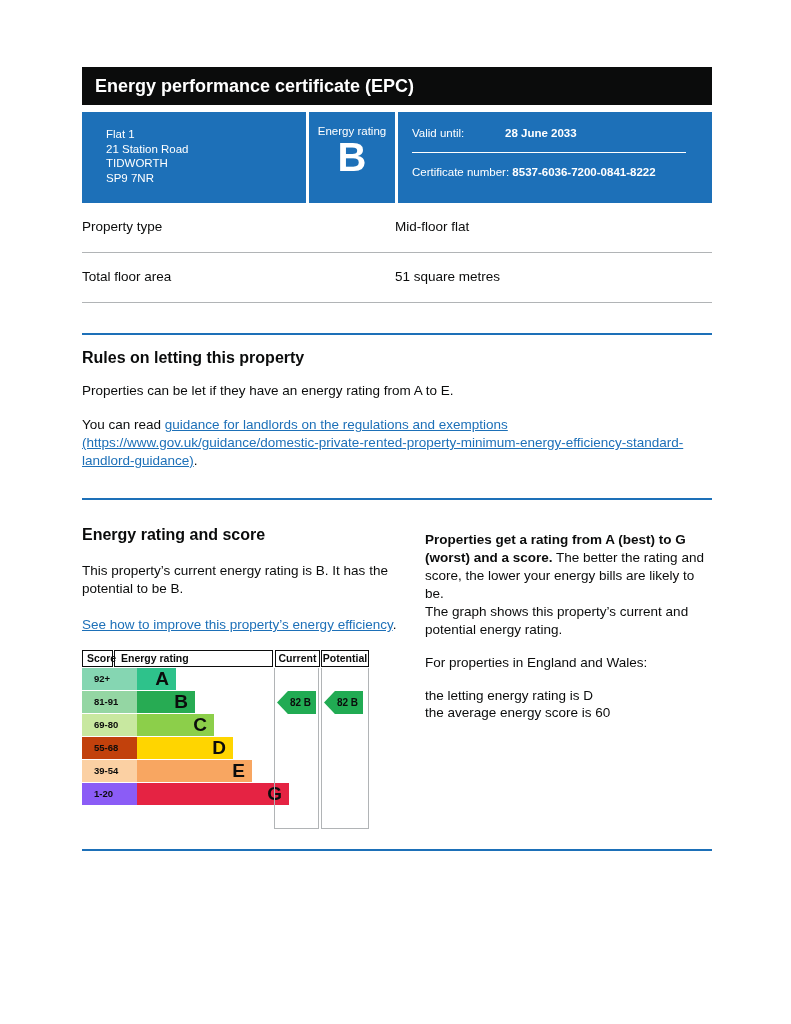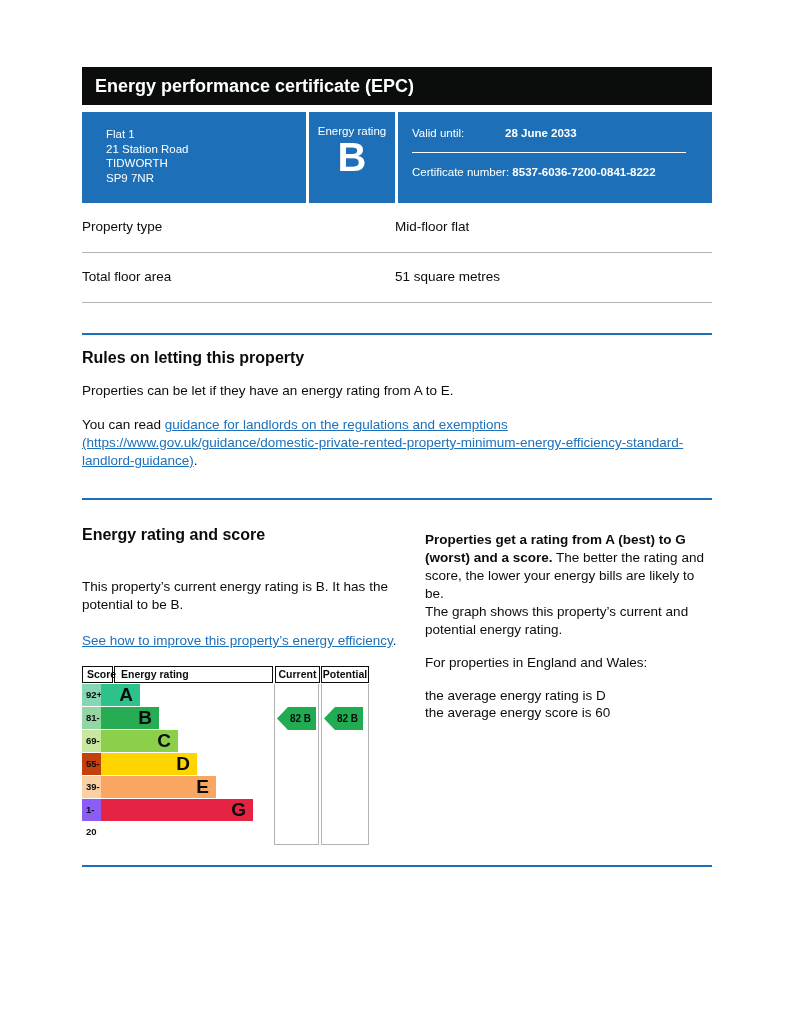--- a/index.html
+++ b/index.html
@@ -42,37 +42,37 @@
   h2 { font-size: 16px; font-weight: bold; margin: 14px 0 0 0; }
   p  { font-size: 13.5px; line-height: 18px; margin: 15px 0 0 0; }
   a  { color: #1d70b8; }
 
   .rules-p2 { margin-top: 16px; }
 
   
   .rating-columns { display: flex; margin-top: 12px; }
   .col-left  { width: 317px; }
   .col-right { width: 287px; margin-left: 26px; padding-top: 4px; }
-  .col-left p.intro { margin-top: 34px; }
+  .col-left p.intro { margin-top: 18px; }
   .col-left p.improve { margin-top: 18px; }
   .avg-lines { line-height: 17px; }
 
   
   .chart { margin-top: 16px; width: 287px; }
   .chart-header { display: flex; height: 17px; font-weight: bold; font-size: 10.5px; border-radius: 7px; }
   .chart-header .hcell { border: 1px solid #0b0c0c; line-height: 15px; height: 17px; }
   .h-score  { width: 31px; padding-left: 4px; }
   .h-rating { width: 159px; margin-left: 1px; padding-left: 6px; }
   .h-current { width: 45px; margin-left: 2px; text-align: center; }
   .h-potential { width: 48px; margin-left: 1px; text-align: center; }
 
   .chart-body { position: relative; margin-top: 1px; height: 161px; }
   .band-row { display: flex; height: 22px; margin-bottom: 1px; }
   .band-score {
-    width: 19px; font-weight: bold; font-size: 9.5px; line-height: 22px; padding-left: 4px;
+    width: 55px; font-weight: bold; font-size: 9.5px; line-height: 22px; padding-left: 12px;
   }
   .band-bar {
     height: 22px; display: flex; align-items: center; justify-content: flex-end;
     padding-right: 7px; font-weight: bold; font-size: 19px;
   }
   .rating-col {
     position: absolute; top: 0; height: 161px; background: transparent;
     border: 1px solid #b1b4b6; border-top: none;
   }
   .col-current   { left: 192px; width: 45px; }
@@ -182,21 +182,21 @@
           </div>
         </div>
       </div>
     </div>
 
     <div class="col-right">
       <p><b>Properties get a rating from A (best) to G (worst) and a score.</b><span> The better the rating and score, the lower your energy bills are likely to be.</span></p>
       <p style="margin-top:0">The graph shows this property’s current and potential energy rating.</p>
       <p>For properties in England and Wales:</p>
       <p class="avg-lines">
-        <span>the average energy rating is D</span><br>
+        <span>the letting energy rating is D</span><br>
         <span>the average energy score is 60</span>
       </p>
     </div>
   </div>
 
   <div class="rule-blue rule-3"></div>
 
 </div>
 
 </body></html>

